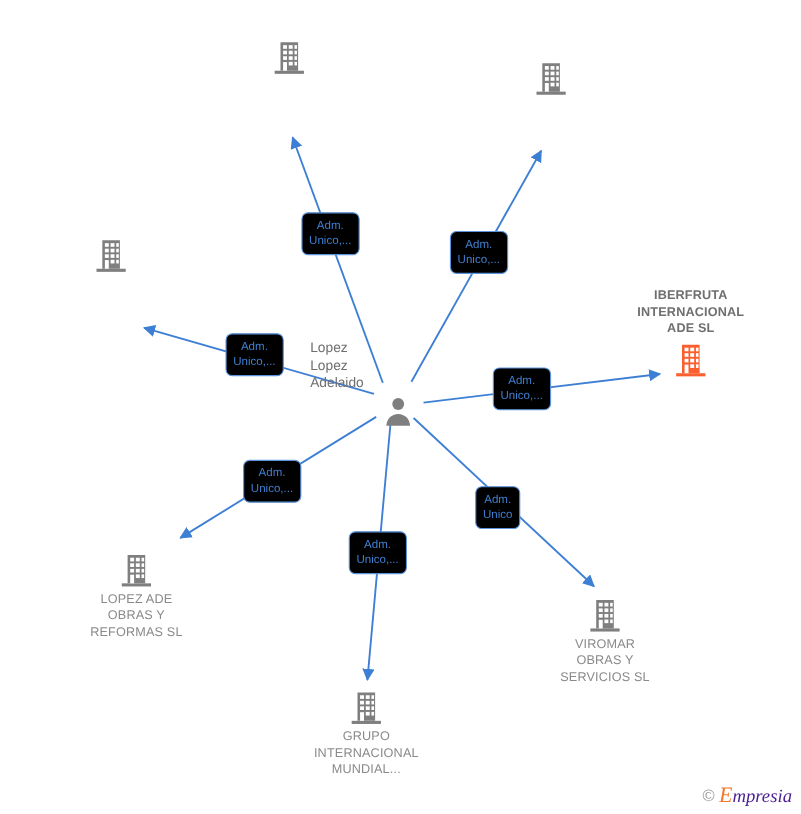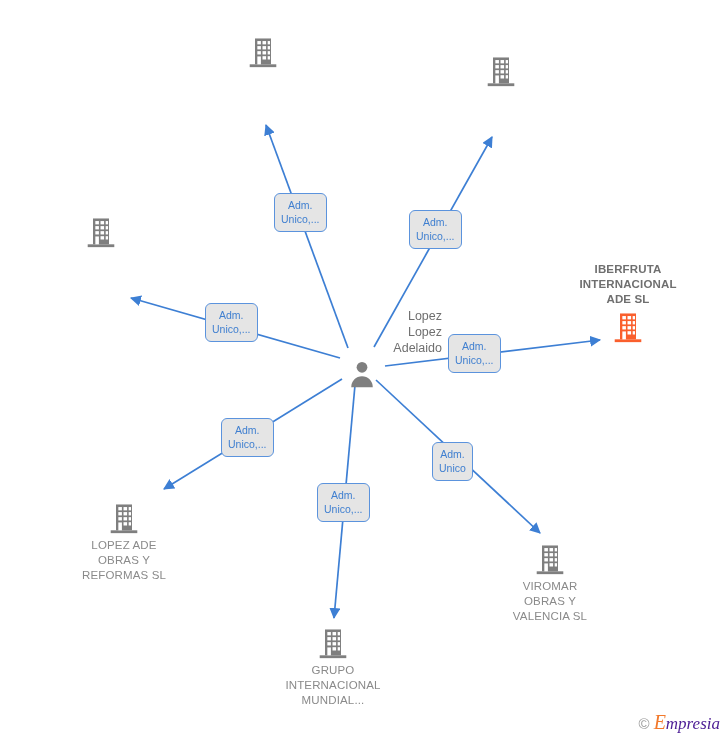--- a/index.html
+++ b/index.html
@@ -16,29 +16,29 @@
   .node-label{
     font-size:11.5px;line-height:15px;color:#8a8a8a;letter-spacing:.15px;
     white-space:pre-line;
   }
   .node.highlight .node-label{color:#6f6f6f;font-weight:bold;}
   .node-icon{display:block;margin:0 auto;}
   .node.label-top .node-label{margin-bottom:4px;}
   .node.label-bottom .node-label{margin-top:4px;}
 
   
-  #center-node{position:absolute;width:160px;margin-left:-80px;text-align:right;}
+  #center-node{position:absolute;width:160px;margin-left:-80px;text-align:left;}
   #center-node .center-label{
     font-size:12.5px;line-height:16px;color:#6f6f6f;white-space:pre-line;margin-bottom:3px;
   }
 
   
   .edge-label{
     position:absolute;box-sizing:border-box;
-    background:#e5e5e5;border:1.2px solid #5b93dd;border-radius:6px;
+    background:#000000;border:1.2px solid #5b93dd;border-radius:6px;
     color:#3f7fd0;font-size:10.5px;line-height:14px;text-align:center;
     padding:4px 6px 5px;white-space:pre-line;
   }
 
   
   #watermark{
     position:absolute;right:8px;bottom:8px;display:flex;align-items:center;gap:4px;
   }
   #watermark .copy{color:#9a9a9a;font-size:15px;line-height:15px;}
   #watermark .brand{font-family:"Liberation Serif","DejaVu Serif",serif;font-size:17px;line-height:17px;}
@@ -205,21 +205,21 @@
             <rect x="7.4" y="12.3" width="2.9" height="2.7"></rect>
             <rect x="11.6" y="12.3" width="2.9" height="2.7"></rect>
             <rect x="15.8" y="12.3" width="1.9" height="2.7"></rect>
             <rect x="7.4" y="16.6" width="2.9" height="6.4"></rect>
             <rect x="11.6" y="16.4" width="2.9" height="2.7"></rect>
             <rect x="15.8" y="16.4" width="1.9" height="2.7"></rect>
           </g>
         </svg>
         <div class="node-label">VIROMAR
 OBRAS Y
-VALENCIA  SL</div>
+SERVICIOS  SL</div>
       </div>
       <div class="node label-bottom" style="left: 333px; top: 627px;">
         <svg class="node-icon" width="30" height="32" viewBox="0 0 24 26" fill="#7f7f7f" xmlns="http://www.w3.org/2000/svg">
           <path d="M5.5 2 h13 v21 h-13 z"></path>
           <rect x="1.2" y="23" width="21.6" height="2.3"></rect>
           <g fill="#ffffff">
             <rect x="7.4" y="4.1" width="2.9" height="2.7"></rect>
             <rect x="11.6" y="4.1" width="2.9" height="2.7"></rect>
             <rect x="15.8" y="4.1" width="1.9" height="2.7"></rect>
             <rect x="7.4" y="8.2" width="2.9" height="2.7"></rect>

